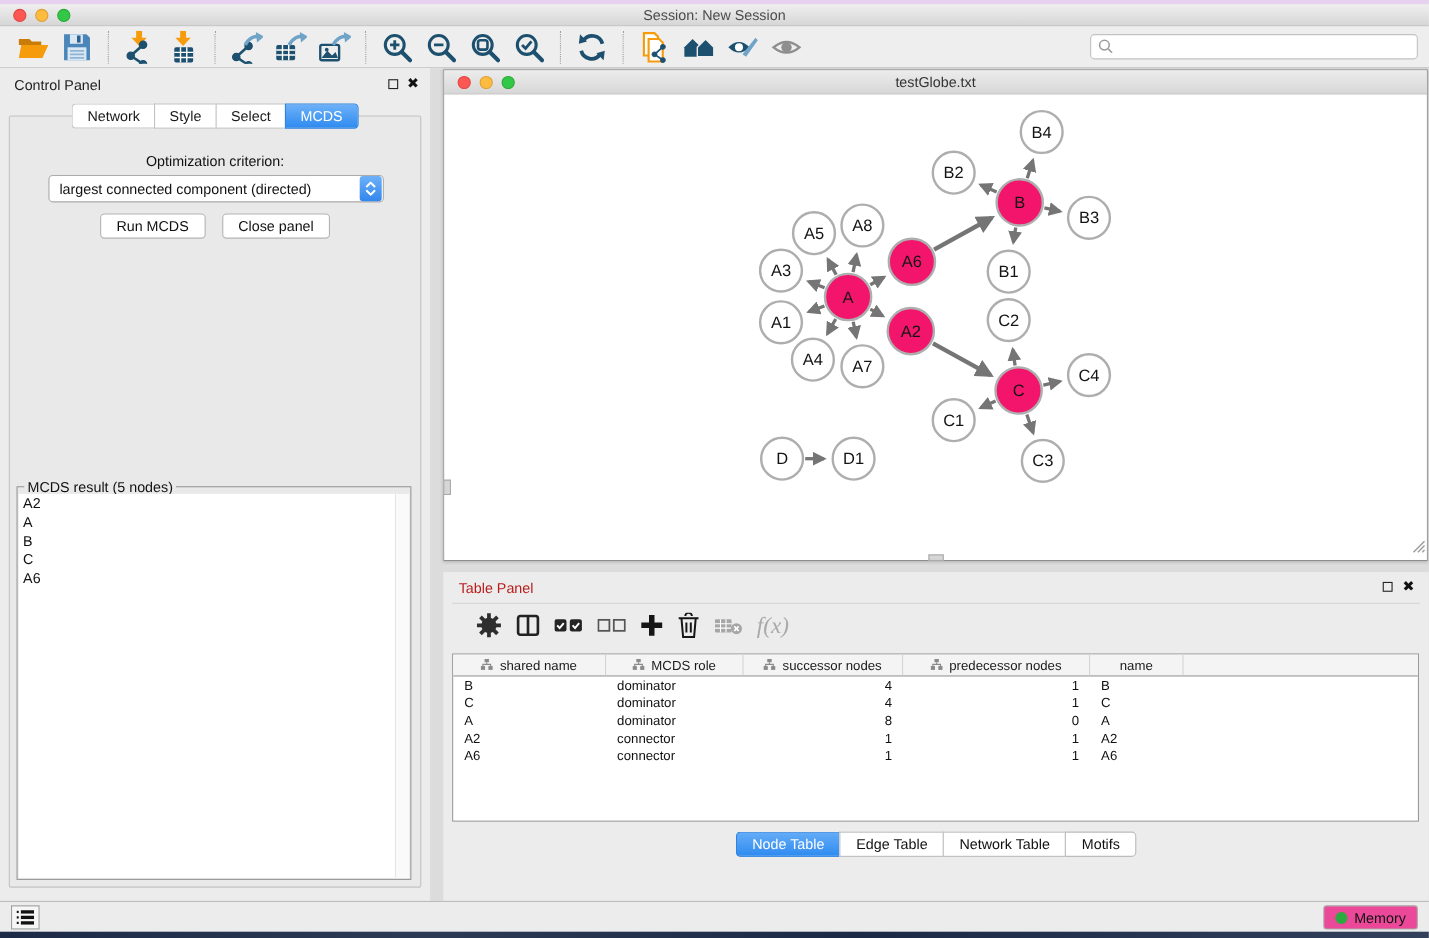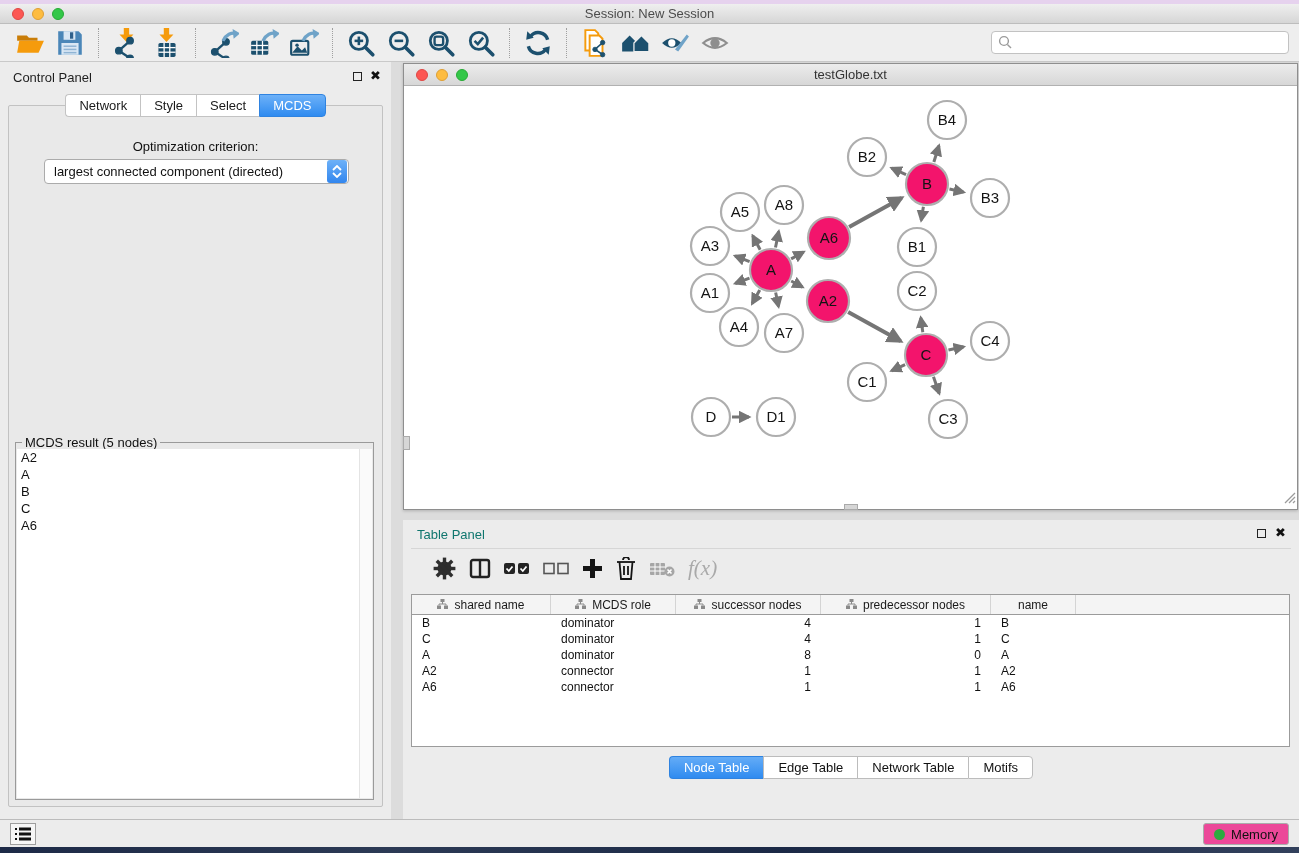--- a/index.html
+++ b/index.html
@@ -79,21 +79,21 @@
   .net-titlebar .wtitle { position:absolute; left:0; right:0; text-align:center; font-size:13px; color:#333; }
   .net-canvas { position:absolute; left:0; top:22px; right:0; bottom:0; background:#fff; }
   .net-grip { position:absolute; right:1px; bottom:1px; }
   .net-vthumb { position:absolute; left:-1px; top:350px; width:7px; height:14px;
     background:#d6d6d6; border:1px solid #aaa; }
   .net-hthumb { position:absolute; left:440px; bottom:-1px; height:6px; width:14px;
     background:#d6d6d6; border:1px solid #aaa; }
 
   
   .table-panel { position:absolute; left:12px; top:458px; right:0; bottom:0; background:#ececec; }
-  .tp-title { position:absolute; left:14px; top:7px; font-size:13px; color:#0f766e; }
+  .tp-title { position:absolute; left:14px; top:7px; font-size:13px; color:#b91c1c; }
   .tp-float { position:absolute; right:33px; top:9px; width:9px; height:9px; border:1.5px solid #222; }
   .tp-close { position:absolute; right:13px; top:5px; font-size:13px; font-weight:bold; color:#111; }
   .tp-toolbar { position:absolute; left:8px; right:8px; top:28px; height:40px;
     border-top:1px solid #d6d6d6; display:flex; align-items:center; gap:13px; padding-left:22px; }
   .tp-tool { display:flex; align-items:center; justify-content:center; }
   .fx-label { font-family:"Liberation Serif","DejaVu Serif",serif; font-style:italic;
     font-size:21px; color:#a9a9a9; }
   .tp-table { position:absolute; left:8px; right:9px; top:74px; bottom:72px;
     background:#fff; border:1px solid #9b9b9b; overflow:hidden; }
   .tp-head { display:flex; height:20px; background:#f4f4f4; border-bottom:1px solid #9b9b9b; }
@@ -336,20 +336,24 @@
       <div class="combo">
         <span class="combo-text">largest connected component (directed)</span>
         <span class="combo-step">
           <svg width="10" height="6" viewBox="0 0 10 6">
               <path d="M1 5 L5 1 L9 5" fill="none" stroke="#fff" stroke-width="1.8"></path>
             </svg>
           <svg width="10" height="6" viewBox="0 0 10 6">
               <path d="M1 1 L5 5 L9 1" fill="none" stroke="#fff" stroke-width="1.8"></path>
             </svg>
         </span>
+      </div>
+      <div class="cp-buttons">
+        <button class="btn">Run MCDS</button>
+        <button class="btn">Close panel</button>
       </div>
       <div class="resultbox">
         <span class="resultbox-legend">MCDS result (5 nodes)</span>
         <div class="result-list" id="result-list">
           <div class="result-item">A2</div>
             <div class="result-item">A</div>
             <div class="result-item">B</div>
             <div class="result-item">C</div>
             <div class="result-item">A6</div>
             <div class="result-scroll"></div>

